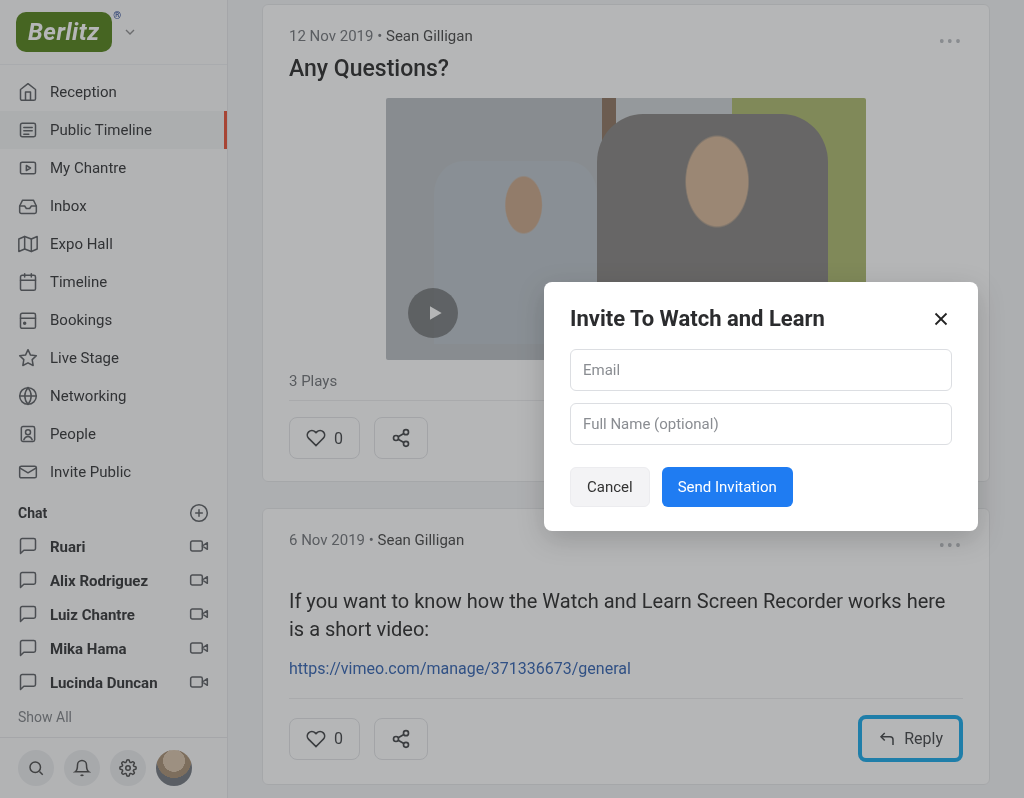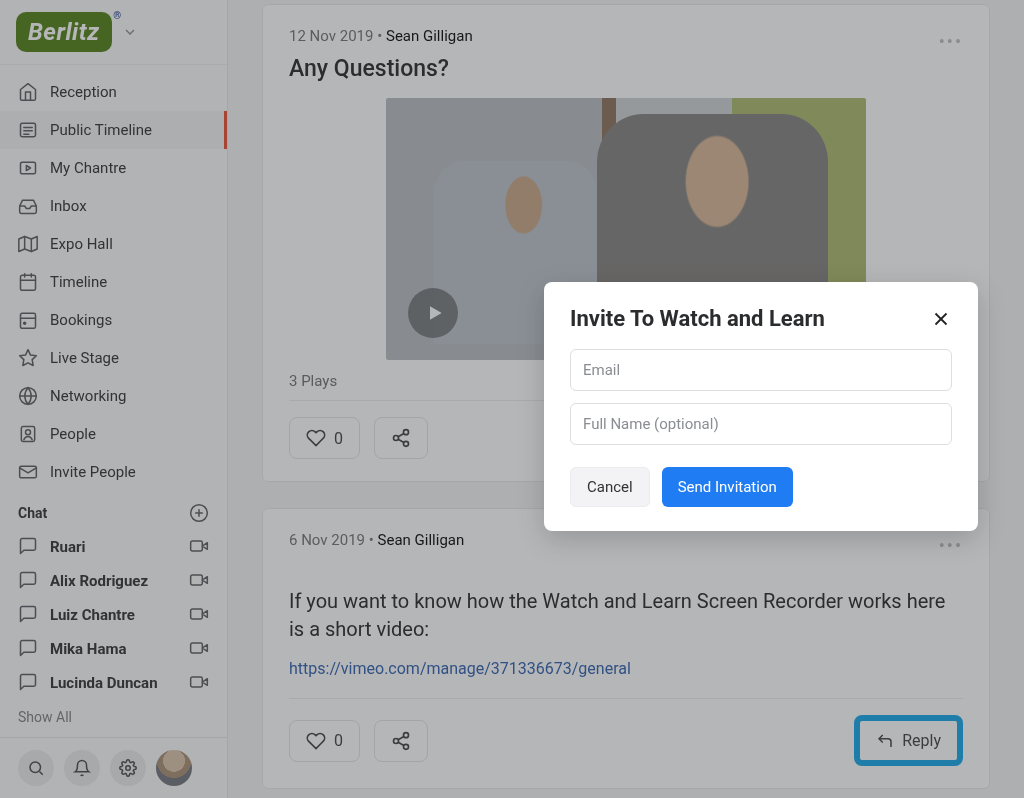--- a/index.html
+++ b/index.html
@@ -18,33 +18,33 @@
 .section-title { padding: 12px 18px 6px; font-size:14px; font-weight:700; color:#2b2c2e; display:flex; align-items:center; justify-content:space-between;}
 .chat-item { display:flex; align-items:center; justify-content:space-between; padding:7px 18px; font-size:15px; color:#2b2c2e; cursor:pointer;}
 .chat-left { display:flex; align-items:flex-end; gap:12px;font-weight:bold;}
 .show-all { padding:10px 18px; color:#7a7d81; font-size:14px; cursor:pointer;}
 .bottom-bar { display:flex; align-items:center; gap:10px; padding:12px 18px; border-top:1px solid #e6e6e8;}
 .icon-btn { width:36px; height:36px; border-radius:50%; background:#e9eaec; display:flex; align-items:center; justify-content:center; color:#444; cursor:pointer;}
 .avatar { width:36px; height:36px; border-radius:50%; background: radial-gradient(circle at 50% 30%, #d8c2a8 35%, #a58b6e 36%, #a58b6e 55%, #6c727a 56%); }
 .main { flex:1; overflow-y:auto; padding: 0 34px; }
 .card { background:#fff; border:1px solid #e6e7e9; border-radius:6px; margin-top:4px; margin-bottom:26px; padding: 22px 26px;}
 .post-meta { font-size:15px; color:#6d7075; margin-bottom:10px;}
-.post-meta .auth { color:#000000; }
+.post-meta .auth { color:#404040; }
 .post-title { font-size:23px; font-weight:500; color:#222; margin-bottom:16px;}
 .video-thumb { width:480px; height:262px; margin: 0 auto 12px; position:relative; background:linear-gradient(90deg,#b7bcc1 0 45%, #896f5a 45% 48%, #ccd0d3 48% 72%, #aab768 72% 100%); border-radius:2px; overflow:hidden;}
 .video-thumb::before { content:""; position:absolute; left:10%; top:24%; width:34%; height:70%; background:radial-gradient(ellipse at 55% 24%, #c7a284 14%, transparent 15%), #b9c1c8; border-radius:18% 18% 0 0;}
 .video-thumb::after { content:""; position:absolute; left:44%; top:6%; width:48%; height:92%; background:radial-gradient(ellipse at 52% 28%, #d6b493 18%, transparent 19%), #827f7c; border-radius:20% 20% 0 0;}
 .play-overlay { position:absolute; left:22px; bottom:22px; width:50px; height:50px; background:rgba(60,60,60,0.55); border-radius:50%; display:flex; align-items:center; justify-content:center;}
 .play-overlay svg { margin-left:4px;}
 .plays { font-size:15px; color:#6a6d71; margin-bottom:6px;}
 .divider { height:1px; background:#ececee; margin:10px 0 16px;}
 .post-actions { display:flex; align-items:center; justify-content:space-between;}
 .action-group { display:flex; gap:14px;}
 .pill { border:1px solid #e2e3e6; border-radius:8px; padding:10px 16px; display:flex; align-items:center; gap:8px; color:#3a3c3f; cursor:pointer;}
-.reply-btn { border:6px solid #0ea5e9; border-radius:8px; padding:10px 16px; display:flex; align-items:center; gap:8px; cursor:pointer; color:#3a3c3f;}
+.reply-btn { border:4px solid #0ea5e9; border-radius:8px; padding:10px 16px; display:flex; align-items:center; gap:8px; cursor:pointer; color:#3a3c3f;}
 .post-body { font-size:20px; color:#222; line-height:1.4; margin-bottom:16px;margin-top:28px;}
 .link { color:#2a5cae; font-size:16px; }
 .dots { color:#b9bcc0; font-size:18px; letter-spacing:2px; cursor:pointer;}
 .overlay { position:fixed; inset:0; background:rgba(60,62,66,0.38); display:flex; align-items:flex-start; justify-content:flex-start; }
 .modal { position:absolute; top:282px; left:544px; width:434px; background:#fff; border-radius:8px; box-shadow:0 8px 28px rgba(0,0,0,0.18); padding:24px 26px;}
 .modal-head { display:flex; align-items:center; justify-content:space-between; margin-bottom:18px;}
 .modal-title { font-size:22px; font-weight:700; color:#2b2c2e;}
 .close-x { cursor:pointer; color:#222;}
 .field { width:100%; border:1px solid #dcdee2; border-radius:6px; padding:11px 12px; font-size:15px; color:#a16207; margin-bottom:12px;}
 .field::placeholder { color:#8a8d92; }
@@ -166,21 +166,21 @@
           </span>
           <span>People</span>
         </div>
         <div class="nav-item">
           <span class="nav-icon">
             <svg width="20" height="20" viewBox="0 0 24 24" fill="none" stroke="currentColor" stroke-width="1.8" stroke-linecap="round" stroke-linejoin="round">
               <rect x="2" y="5" width="20" height="14" rx="2"></rect>
               <polyline points="2 7 12 13 22 7"></polyline>
             </svg>
           </span>
-          <span>Invite People</span>
+          <span>Invite Public</span>
         </div>
         <div class="section-title">
           <span>Chat</span>
           <span style="color:#55585c">
             <svg width="20" height="20" viewBox="0 0 24 24" fill="none" stroke="currentColor" stroke-width="1.8" stroke-linecap="round" stroke-linejoin="round">
               <circle cx="12" cy="12" r="10"></circle>
               <line x1="12" y1="8" x2="12" y2="16"></line>
               <line x1="8" y1="12" x2="16" y2="12"></line>
             </svg>
           </span>

